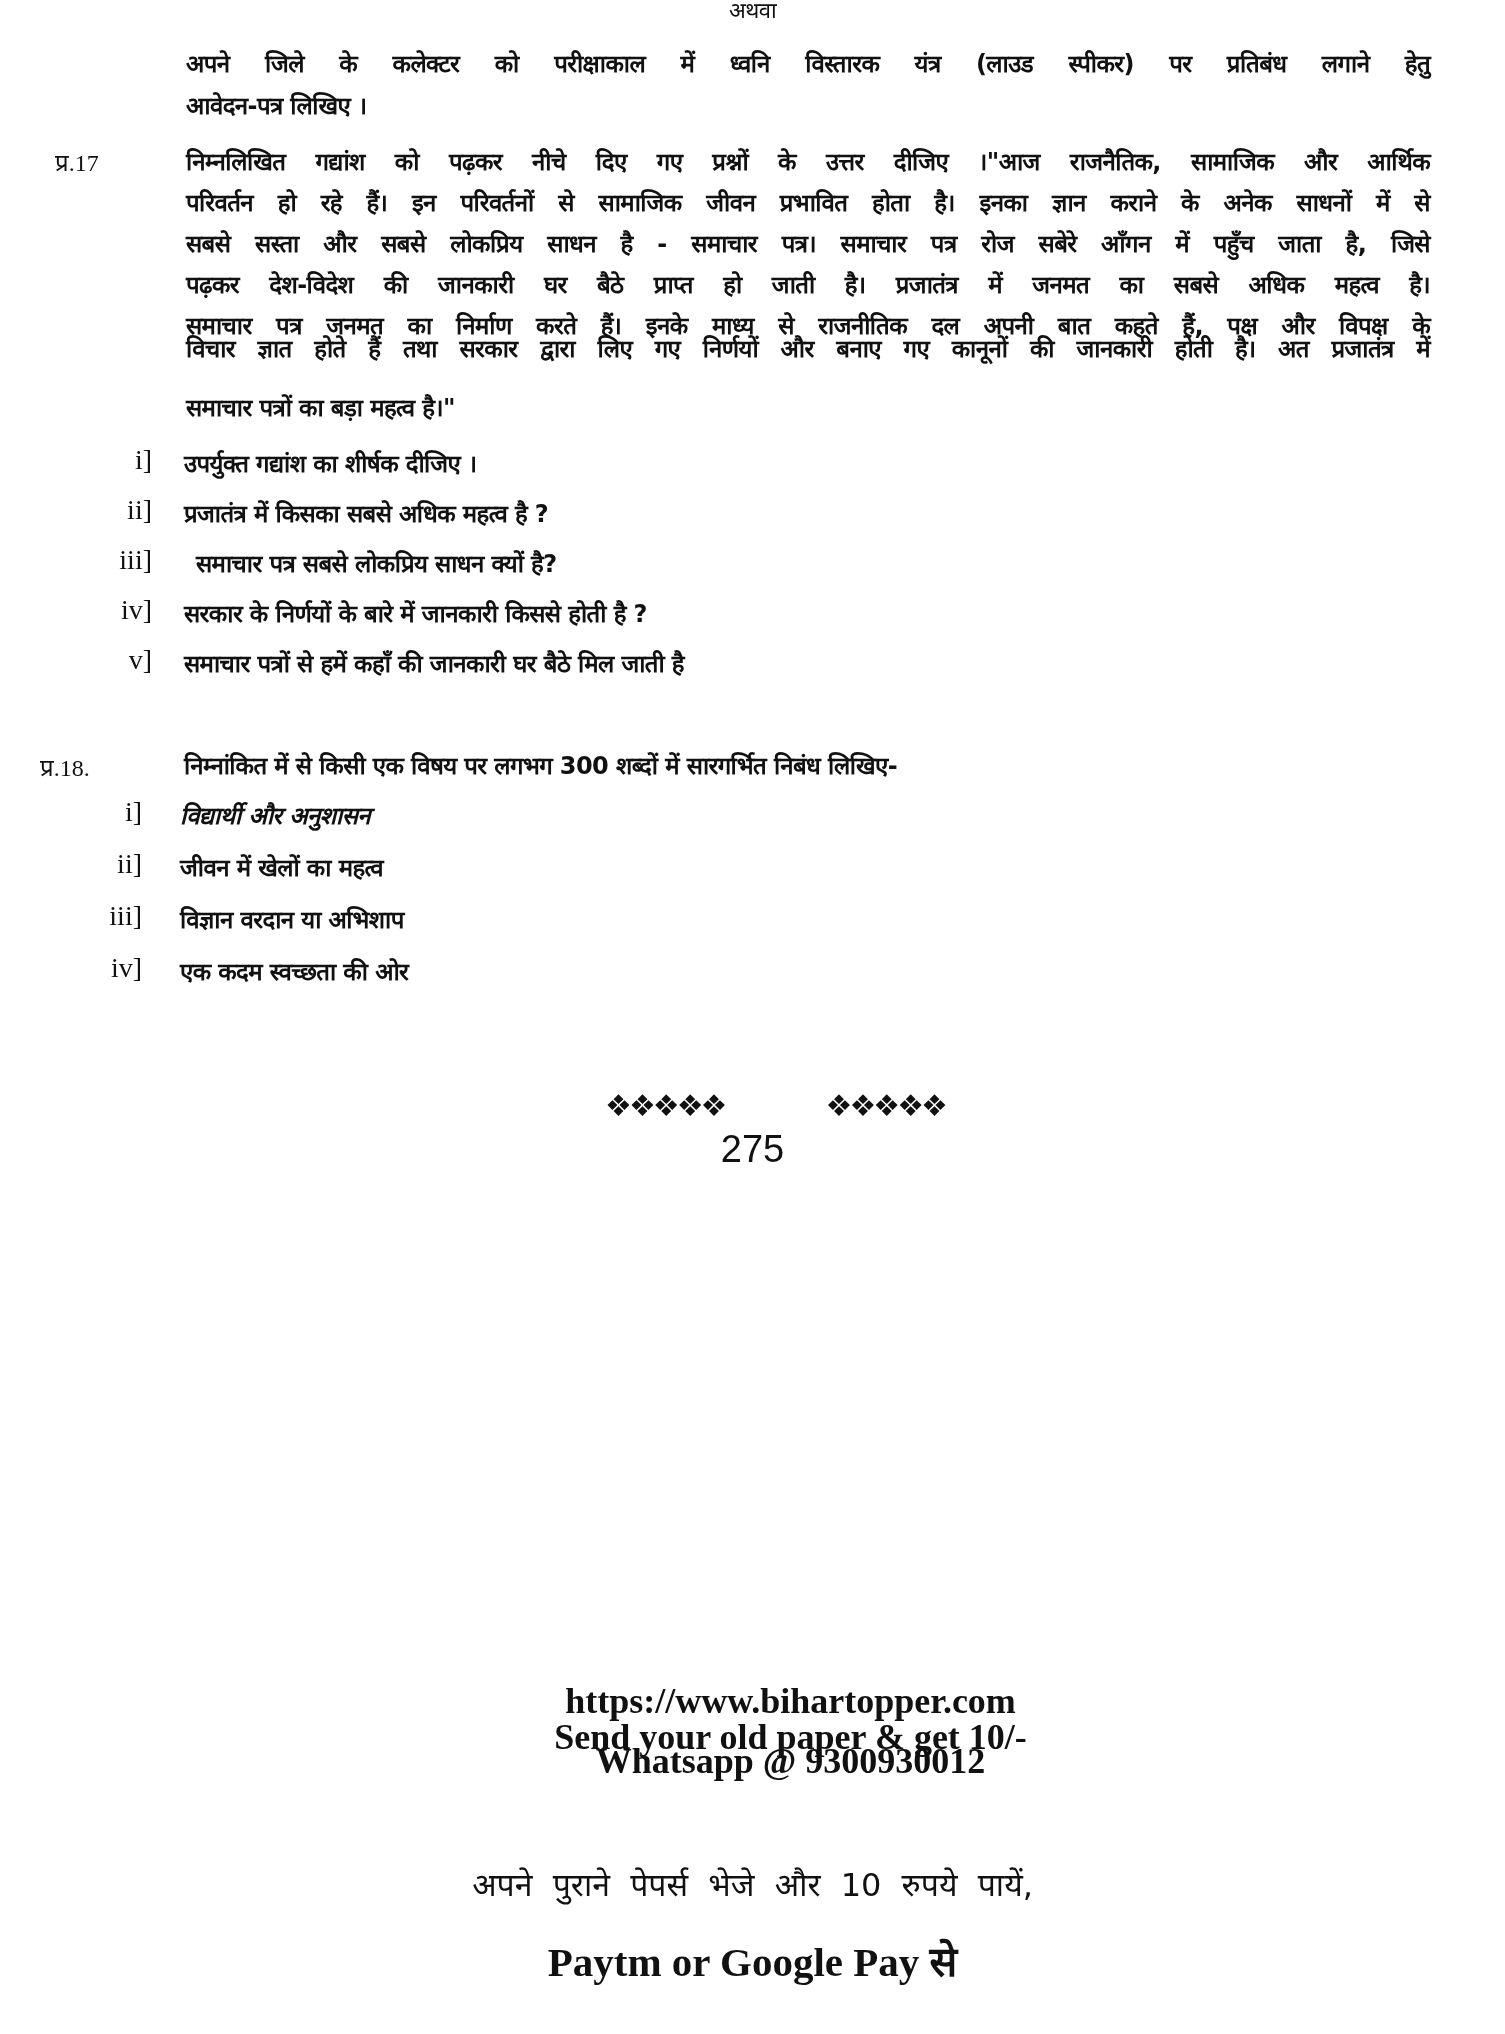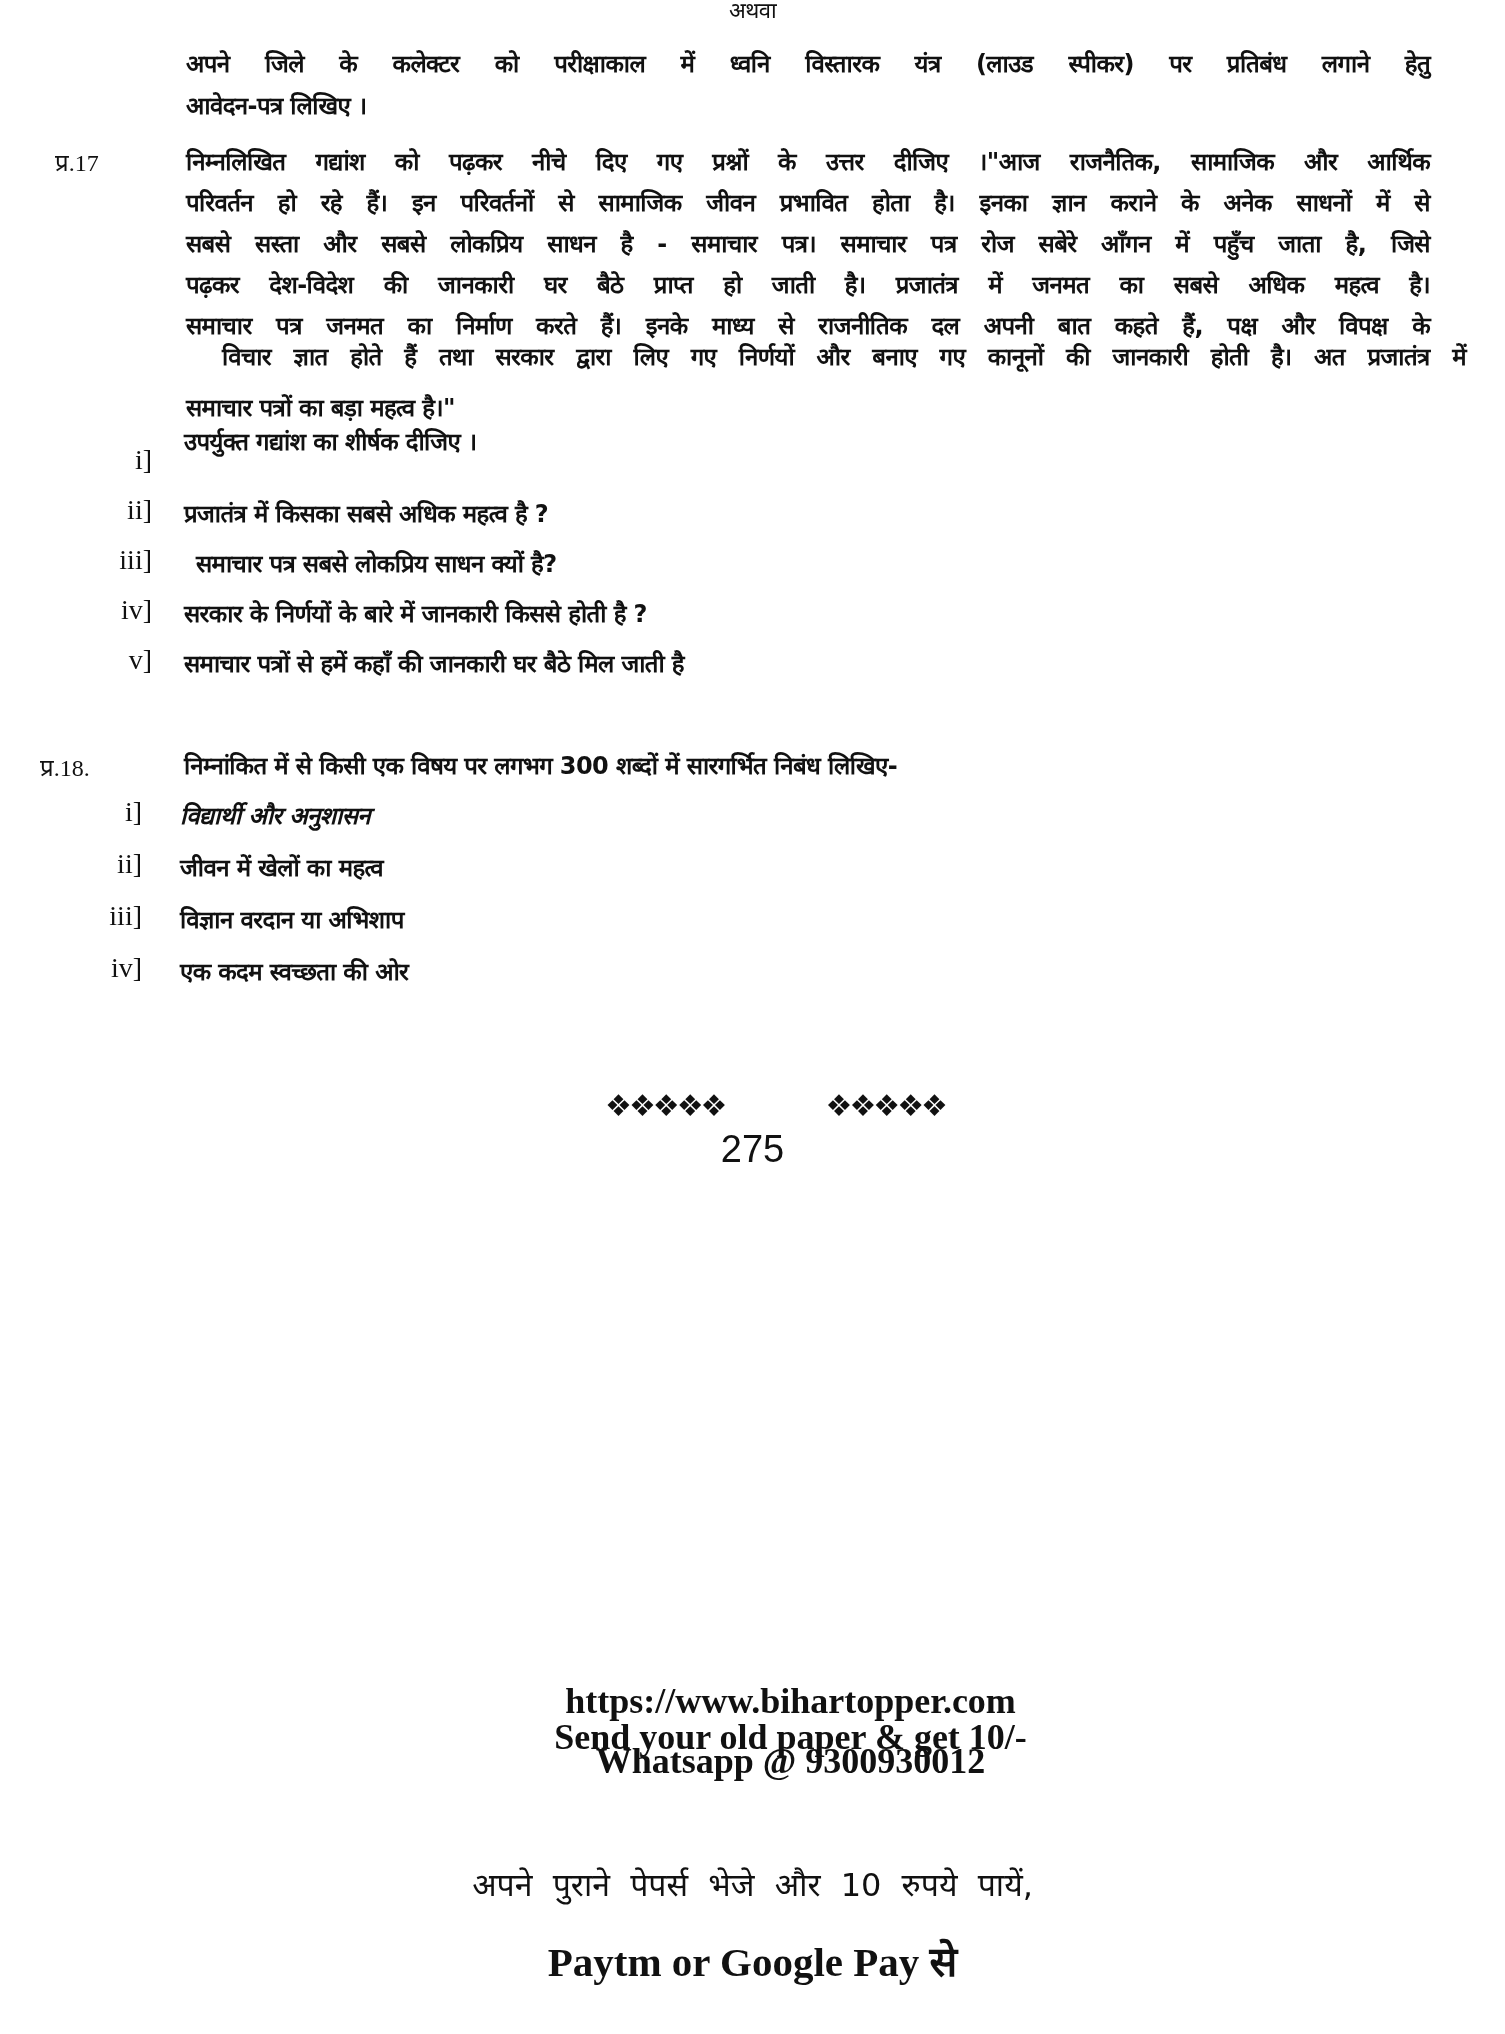--- a/index.html
+++ b/index.html
@@ -24,27 +24,27 @@
 <div class="abs hindi just" style="left:186px; top:46px; width:1244px;">अपने जिले के कलेक्टर को परीक्षाकाल में ध्वनि विस्तारक यंत्र (लाउड स्पीकर) पर प्रतिबंध लगाने हेतु</div>
 <div class="abs hindi" style="left:186px; top:88px;">आवेदन-पत्र लिखिए ।</div>
 
 <div class="abs qnum" style="left:55px; top:145px;">प्र.17</div>
 <div>
   <div class="abs hindi just" style="left:186px; top:144px; width:1244px;">निम्नलिखित गद्यांश को पढ़कर नीचे दिए गए प्रश्नों के उत्तर दीजिए ।"आज राजनैतिक, सामाजिक और आर्थिक</div>
   <div class="abs hindi just" style="left:186px; top:185px; width:1244px;">परिवर्तन हो रहे हैं। इन परिवर्तनों से सामाजिक जीवन प्रभावित होता है। इनका ज्ञान कराने के अनेक साधनों में से</div>
   <div class="abs hindi just" style="left:186px; top:226px; width:1244px;">सबसे सस्ता और सबसे लोकप्रिय साधन है - समाचार पत्र। समाचार पत्र रोज सबेरे आँगन में पहुँच जाता है, जिसे</div>
   <div class="abs hindi just" style="left:186px; top:267px; width:1244px;">पढ़कर देश-विदेश की जानकारी घर बैठे प्राप्त हो जाती है। प्रजातंत्र में जनमत का सबसे अधिक महत्व है।</div>
   <div class="abs hindi just" style="left:186px; top:308px; width:1244px;">समाचार पत्र जनमत का निर्माण करते हैं। इनके माध्य से राजनीतिक दल अपनी बात कहते हैं, पक्ष और विपक्ष के</div>
-  <div class="abs hindi just" style="left:186px; top:339px; width:1244px;margin-left:36px;">विचार ज्ञात होते हैं तथा सरकार द्वारा लिए गए निर्णयों और बनाए गए कानूनों की जानकारी होती है। अत प्रजातंत्र में</div>
+  <div class="abs hindi just" style="left:186px; top:331px; width:1244px;">विचार ज्ञात होते हैं तथा सरकार द्वारा लिए गए निर्णयों और बनाए गए कानूनों की जानकारी होती है। अत प्रजातंत्र में</div>
   <div class="abs hindi" style="left:186px; top:390px;">समाचार पत्रों का बड़ा महत्व है।"</div>
 </div>
 
 <div>
   <div class="abs roman" style="left:62px; top:444px;">i]</div>
-  <div class="abs hindi" style="left:184px; top:424px;">उपर्युक्त गद्यांश का शीर्षक दीजिए ।</div>
+  <div class="abs hindi" style="left:184px; top:446px;">उपर्युक्त गद्यांश का शीर्षक दीजिए ।</div>
 
   <div class="abs roman" style="left:62px; top:494px;">ii]</div>
   <div class="abs hindi" style="left:184px; top:496px;">प्रजातंत्र में किसका सबसे अधिक महत्व है ?</div>
 
   <div class="abs roman" style="left:62px; top:544px;">iii]</div>
   <div class="abs hindi" style="left:184px; top:546px;margin-left:12px;">समाचार पत्र सबसे लोकप्रिय साधन क्यों है?</div>
 
   <div class="abs roman" style="left:62px; top:594px;">iv]</div>
   <div class="abs hindi" style="left:184px; top:596px;">सरकार के निर्णयों के बारे में जानकारी किससे होती है ?</div>
 

